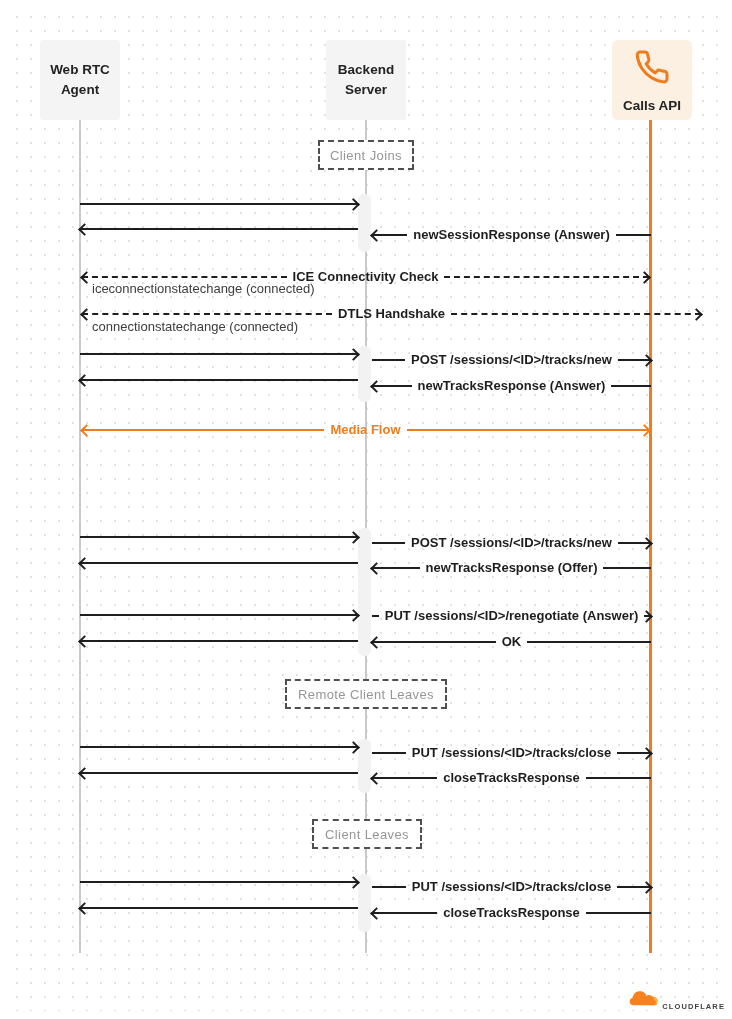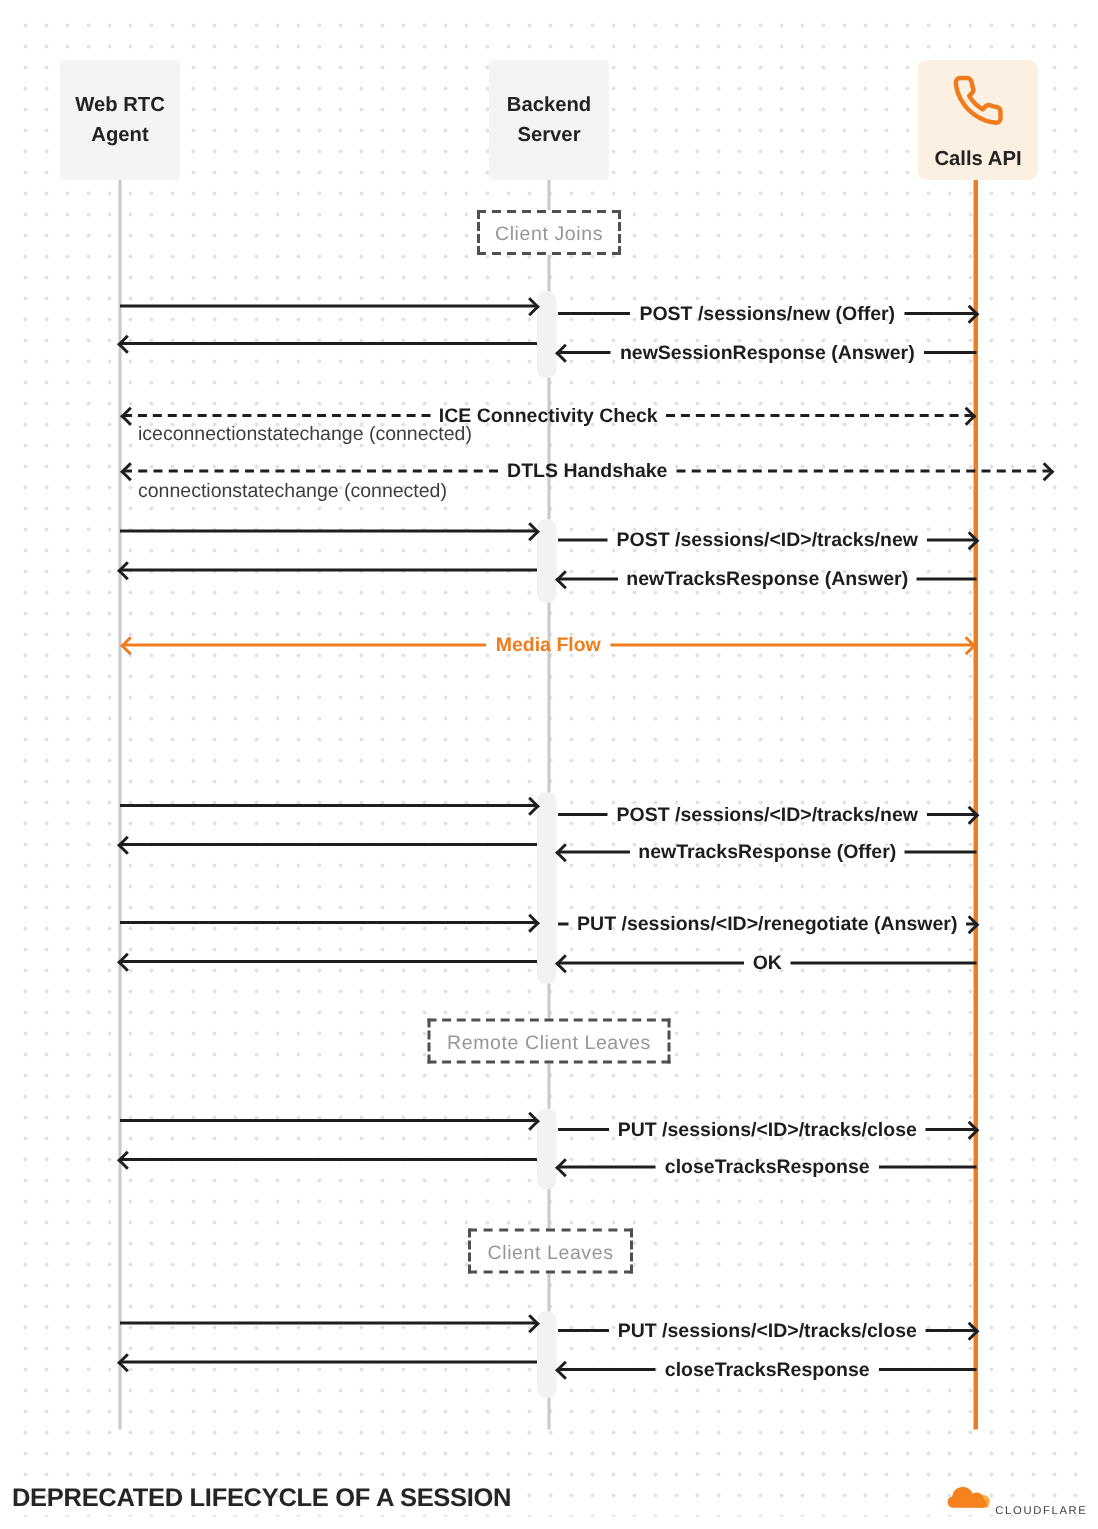--- a/index.html
+++ b/index.html
@@ -39,21 +39,21 @@
   .msg.orange .chev{border-color:var(--orange);}
   .msg.orange .lbl{color:var(--orange);text-align:center;}
   .sub{position:absolute;font-size:13px;color:#3d3d3d;white-space:nowrap;z-index:3;}
   
   .grp{position:absolute;height:30px;box-sizing:border-box;background:#fff;border:2px dashed #4F4F4F;
     display:flex;align-items:center;justify-content:center;font-size:13px;font-weight:500;
     color:#969696;letter-spacing:.4px;white-space:nowrap;z-index:5;}
   
   .title{position:absolute;left:8px;top:989px;font-size:17px;font-weight:700;color:#252525;letter-spacing:-.2px;z-index:6;}
   .brand{position:absolute;right:7px;top:990px;display:flex;align-items:center;gap:3px;z-index:6;}
-  .brand .word{font-size:7.5px;font-weight:400;letter-spacing:1.1px;color:#404041;margin-top:11px;}
+  .brand .word{font-size:7.5px;font-weight:700;letter-spacing:1.1px;color:#404041;margin-top:11px;}
 </style>
 </head>
 <body>
 
 <div class="canvas">
   <div class="dots"></div>
 
   <div class="lifeline" style="left:79px"></div>
   <div class="lifeline" style="left:365px"></div>
   <div class="lifeline orange" style="left:649px"></div>
@@ -88,26 +88,20 @@
     <span>Remote Client Leaves</span>
   </div>
   <div class="grp" style="left:312px;top:819px;width:110px">
     <span>Client Leaves</span>
   </div>
 
   <div class="msg" style="left:80px;top:197px;width:278px">
     <div class="ln grow"></div>
       <div class="chev r"></div>
   </div>
-  <div class="msg" style="left:372px;top:202px;width:279px">
-    <div class="ln grow"></div>
-    <div class="lbl">POST /sessions/new (Offer)</div>
-    <div class="ln grow"></div>
-      <div class="chev r"></div>
-  </div>
   <div class="msg" style="left:80px;top:222px;width:278px">
     <div class="chev l"></div>
       <div class="ln grow"></div>
   </div>
   <div class="msg" style="left:372px;top:228px;width:279px">
     <div class="chev l"></div>
       <div class="ln grow"></div>
     <div class="lbl">newSessionResponse (Answer)</div>
     <div class="ln grow"></div>
   </div>
@@ -236,21 +230,20 @@
     <div class="chev l"></div>
       <div class="ln grow"></div>
   </div>
   <div class="msg" style="left:372px;top:906px;width:279px">
     <div class="chev l"></div>
       <div class="ln grow"></div>
     <div class="lbl">closeTracksResponse</div>
     <div class="ln grow"></div>
   </div>
 
-  <div class="title">DEPRECATED LIFECYCLE OF A SESSION</div>
   <div class="brand">
     <span>
       <svg width="30" height="17" viewBox="0 0 52 28">
         <ellipse cx="41" cy="18" rx="9" ry="7.5" fill="#FBAD41"></ellipse>
         <rect x="33" y="18" width="16" height="7.5" rx="3" fill="#FBAD41"></rect>
         <path d="M42 25.5H7.5A6.5 6.5 0 0 1 6.6 12.6 12.2 12.2 0 0 1 30.2 9.3 8.6 8.6 0 0 1 43.4 16.7a4.5 4.5 0 0 1-1.4 8.8z" fill="#F6821F"></path>
       </svg>
     </span>
     <span class="word">CLOUDFLARE</span>
   </div>

